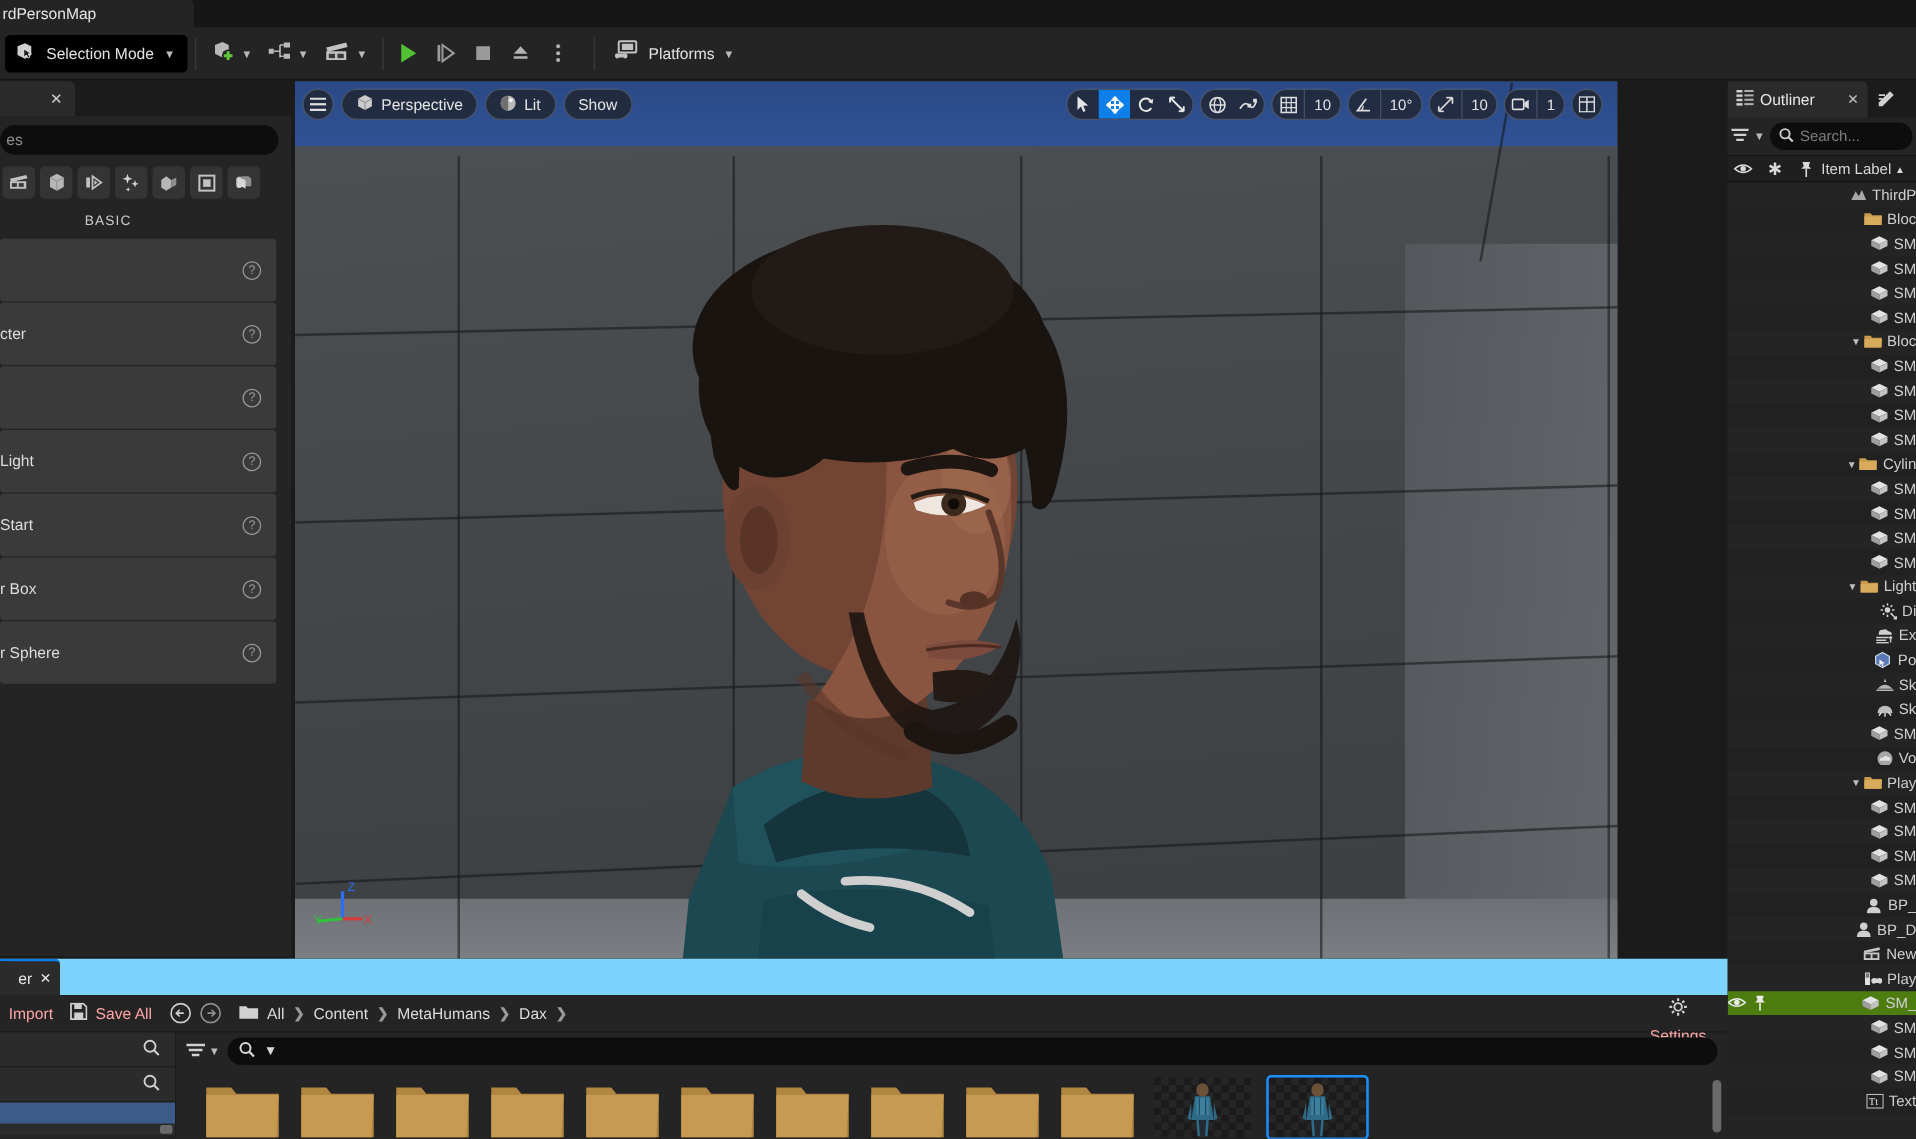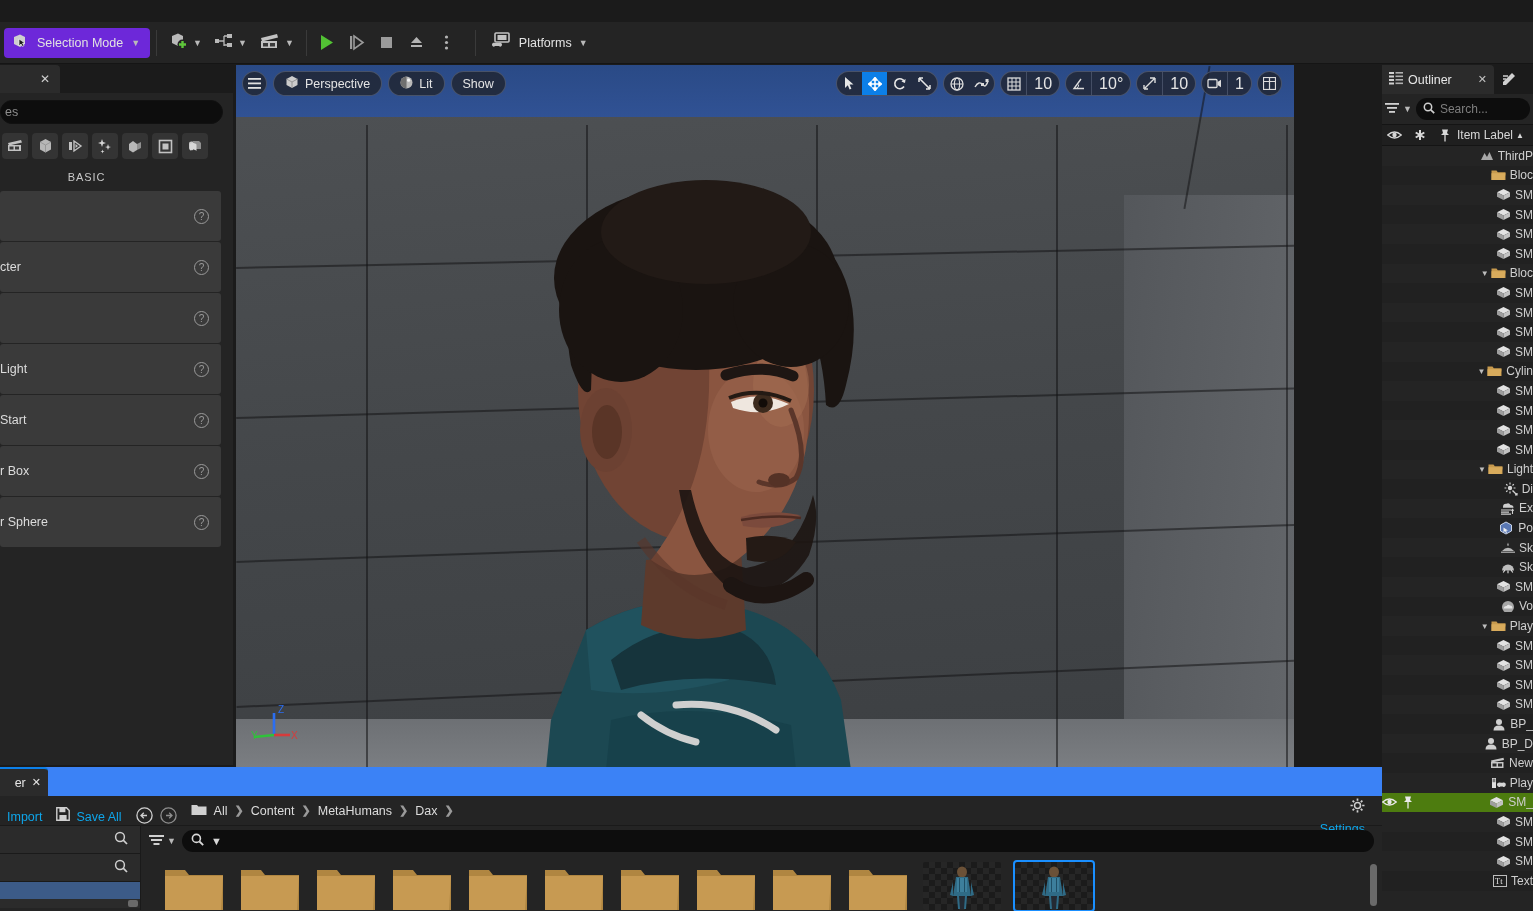--- a/index.html
+++ b/index.html
@@ -28,21 +28,21 @@
 
   
   .toolbar {
     position: absolute; left: 0; top: 22px; width: 1533px; height: 42px;
     background: #242424;
     display: flex; align-items: center;
     border-bottom: 1px solid #151515;
   }
   .mode-btn {
     margin-left: 4px; height: 30px; padding: 0 10px 0 8px;
-    background: #6d28d9; border-radius: 4px;
+    background: #000000; border-radius: 4px;
     display: flex; align-items: center; gap: 8px;
     color: #e2e2e2; font-size: 12.5px;
   }
   .tb-sep { width: 1px; height: 26px; background: #3a3a3a; margin: 0 6px; }
   .tb-item {
     height: 30px; padding: 0 6px; display: flex; align-items: center; gap: 4px;
     border-radius: 4px;
   }
   .chev { font-size: 9px; color: #b9b9b9; }
   .play-group { display: flex; align-items: center; gap: 2px; }
@@ -139,21 +139,21 @@
     height: 25px; border-radius: 13px;
     background: rgba(32,36,48,.80); border: 1px solid rgba(120,130,155,.45);
     display: flex; align-items: center; overflow: hidden;
   }
   .vp-gb {
     width: 25px; height: 100%; display: flex; align-items: center; justify-content: center;
   }
   .vp-gb.on { background: #0c7fe8; }
   .vp-num {
     padding: 0 7px; height: 100%; display: flex; align-items: center;
-    color: #e4e4e4; font-size: 16px;
+    color: #e4e4e4; font-size: 12px;
     border-left: 1px solid rgba(120,130,155,.4);
   }
 
   
   .mh { position: absolute; left: 255px; top: 95px; width: 420px; height: 610px; }
 
   
   .outliner {
     position: absolute; left: 1382px; top: 65px; width: 151px; height: 846px;
     background: #242424; overflow: hidden;
@@ -184,34 +184,34 @@
   .ol-row.alt { background: #212121; }
   .ol-row.sel { background: #4d7c0f; }
   .ol-row .ind { flex: 0 0 auto; }
   .ol-ico { width: 16px; display: inline-flex; align-items: center; justify-content: flex-end; margin-right: 4px; }
 
   
   .cb {
     position: absolute; left: 0; top: 767px; width: 1382px; height: 144px;
     background: #242424;
   }
-  .cb-tabrow { height: 29px; background: #3b82f6; position: relative; }
+  .cb-tabrow { height: 29px; background: #7dd3fc; position: relative; }
   .cb-tab {
     position: absolute; left: 0; top: 0; width: 48px; height: 29px;
     background: #2b2b2b; border-top: 2px solid #0c7fe8; border-top-right-radius: 4px;
     display: flex; align-items: center; justify-content: flex-end; padding-right: 7px; gap: 6px;
     color: #e6e6e6; font-size: 12.5px;
   }
   .cb-toolbar {
     height: 30px; display: flex; align-items: center; gap: 0;
     border-bottom: 1px solid #1a1a1a;
   }
   .cb-tb {
-    height: 26px; padding: 0 7px; display: flex; align-items: flex-end; gap: 6px;
-    color: #0ea5e9; font-size: 12.5px;
+    height: 26px; padding: 0 7px; display: flex; align-items: center; gap: 6px;
+    color: #fca5a5; font-size: 12.5px;
   }
   .crumb { display: flex; align-items: center; gap: 7px; color: #dcdcdc; font-size: 12.5px; }
   .crumb-sep { color: #9a9a9a; font-size: 11px; font-weight: bold; }
   .cb-settings { margin-left: auto; margin-right: 10px; flex-direction: column; }
   .cb-body { display: flex; height: 84px; }
   .cb-sources { width: 141px; border-right: 1px solid #1a1a1a; }
   .cb-src-search {
     height: 28px; display: flex; align-items: center; justify-content: flex-end;
     padding-right: 12px; border-bottom: 1px solid #1a1a1a; background: #2b2b2b;
   }
@@ -248,20 +248,25 @@
   .cb-vscroll {
     position: absolute; right: 5px; top: 38px; width: 7px; height: 42px;
     background: #6a6a6a; border-radius: 4px;
   }
 </style>
 </head>
 <body>
 
 <div class="app">
 
+  <div class="tabstrip">
+    <div class="maptab">
+      <span>rdPersonMap</span>
+    </div>
+  </div>
 
   <div class="toolbar">
     <div class="mode-btn">
       <span>
         <svg width="17" height="17" viewBox="0 0 17 17">
           <path d="M2 4 L8 1.5 L13 4 L13 11 L8 14 L2 11 Z" fill="#cfcfcf"></path>
           <path d="M7 6 L7 13 L9 11 L10.5 13.5 L12 12.5 L10.5 10.2 L13 10 Z" fill="#1c1c1c" stroke="#f0f0f0" stroke-width=".7"></path>
         </svg>
       </span>
       <span>Selection Mode</span>

